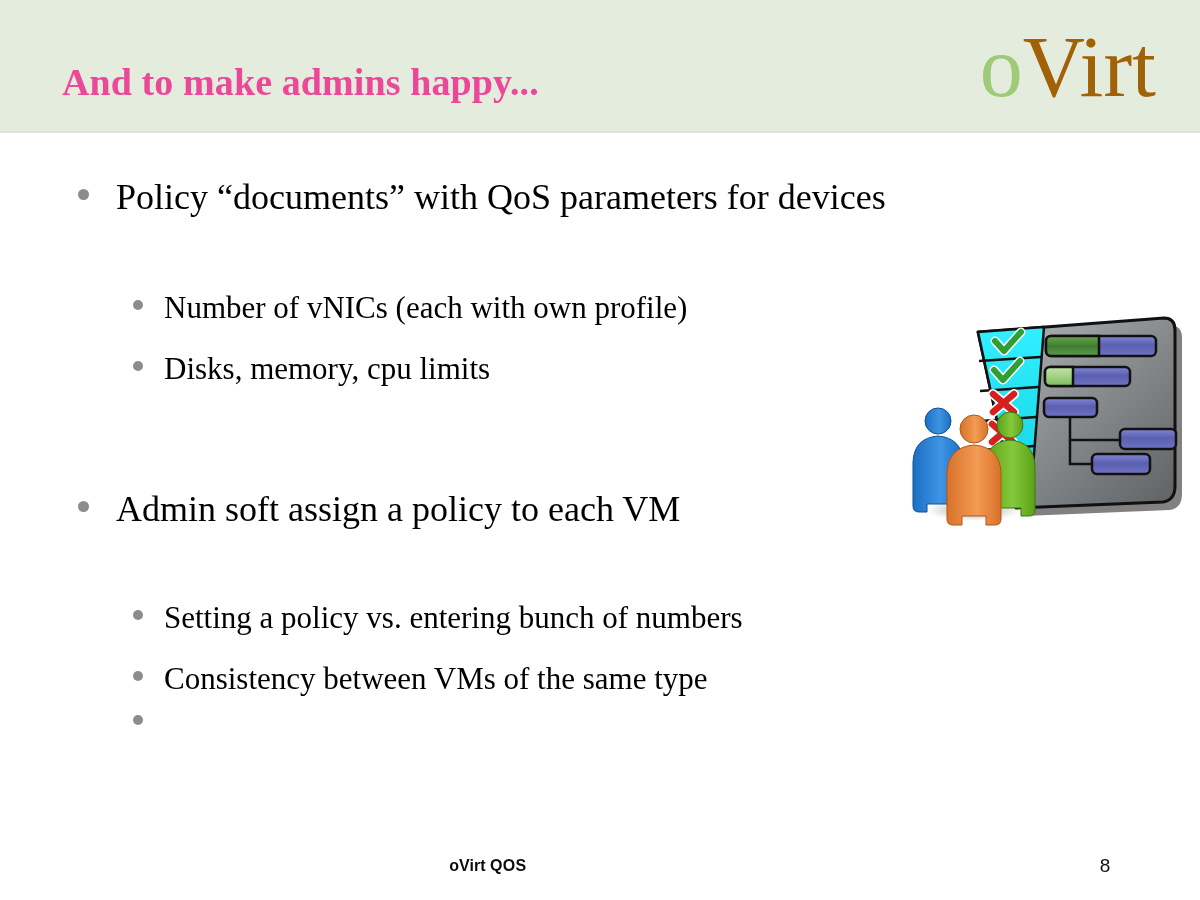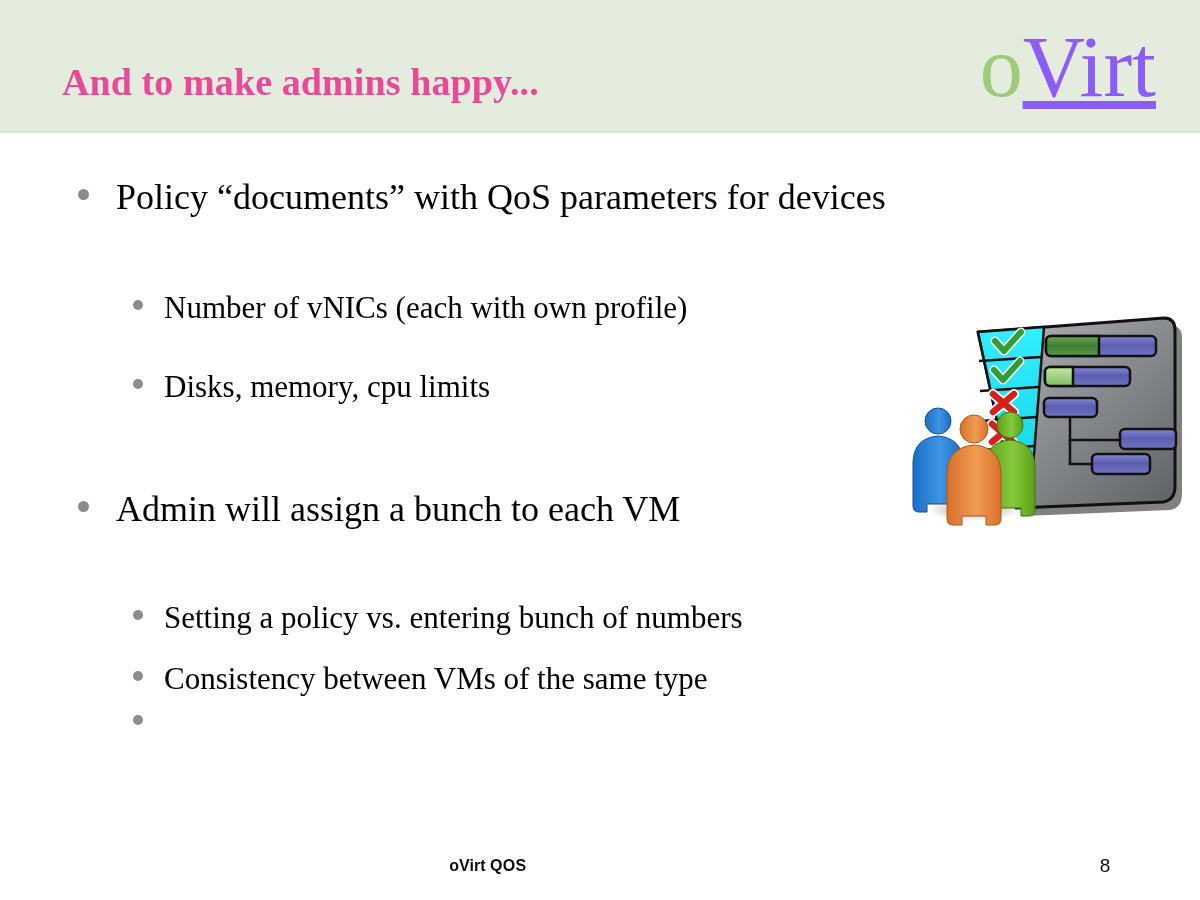--- a/index.html
+++ b/index.html
@@ -47,22 +47,21 @@
     font-family: "Liberation Serif", serif;
     font-size: 86px;
     line-height: 86px;
     font-weight: normal;
     white-space: nowrap;
   }
   .logo .logo-o {
     color: #9ecb78;
   }
   .logo .logo-virt {
-    color: #8b5cf6;
-    text-decoration: underline;
+    color: #a16207;
   }
 
   
   .content {
     position: absolute;
     left: 0;
     top: 133px;
     width: 979px;
     height: 710px;
     padding-left: 23px;
@@ -161,29 +160,29 @@
   <div class="bullet-row level1" style="top:44px;">
     <span class="bullet-dot"></span>
     <span>Policy “documents” with QoS parameters for devices</span>
   </div>
 
   <div class="bullet-row level2" style="top:118px;">
     <span class="bullet-dot"></span>
     <span>Number of vNICs (each with own profile)</span>
   </div>
 
-  <div class="bullet-row level2" style="top:197px;">
+  <div class="bullet-row level2" style="top:179px;">
     <span class="bullet-dot"></span>
     <span>Disks, memory, cpu limits</span>
   </div>
 
 
   <div class="bullet-row level1" style="top:356px;">
     <span class="bullet-dot"></span>
-    <span>Admin will assign a bunch to each VM</span>
+    <span>Admin soft assign a policy to each VM</span>
   </div>
 
   <div class="bullet-row level2" style="top:428px;">
     <span class="bullet-dot"></span>
     <span>Setting a policy vs. entering bunch of numbers</span>
   </div>
 
   <div class="bullet-row level2" style="top:489px;">
     <span class="bullet-dot"></span>
     <span>Consistency between VMs of the same type</span>

